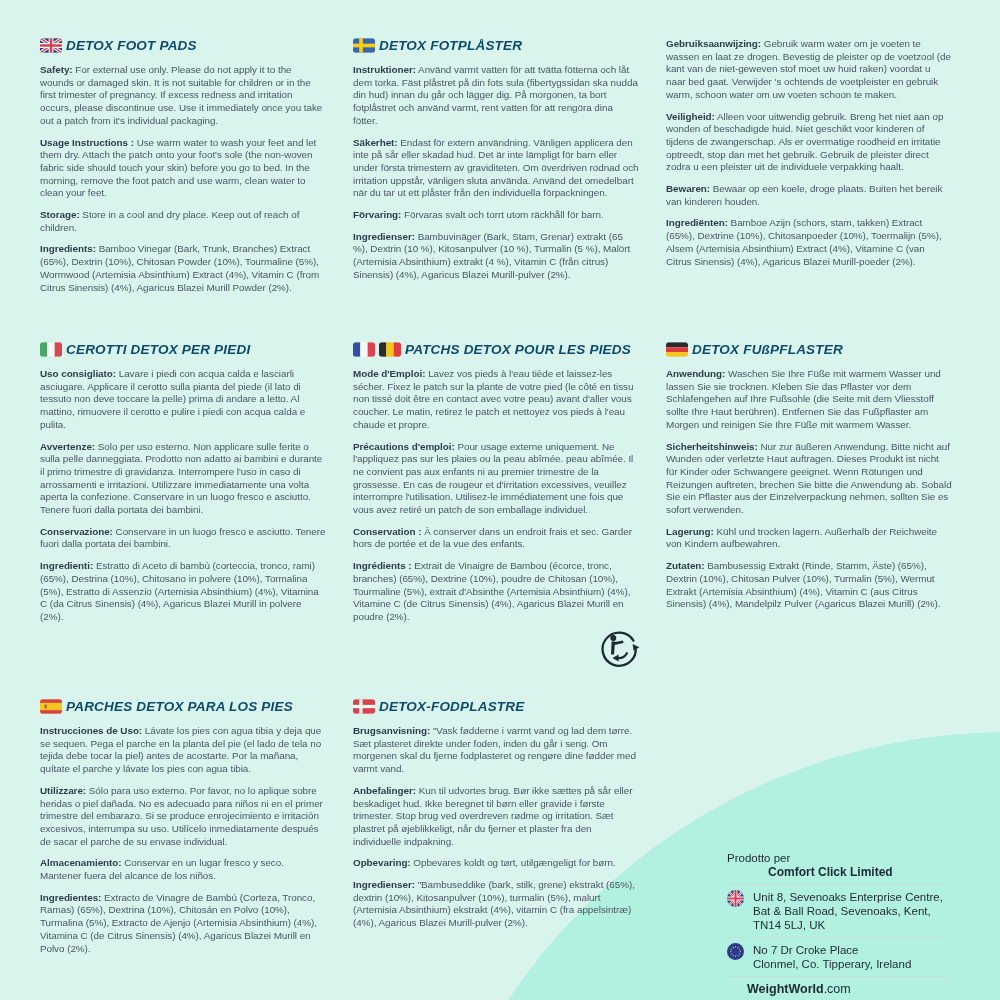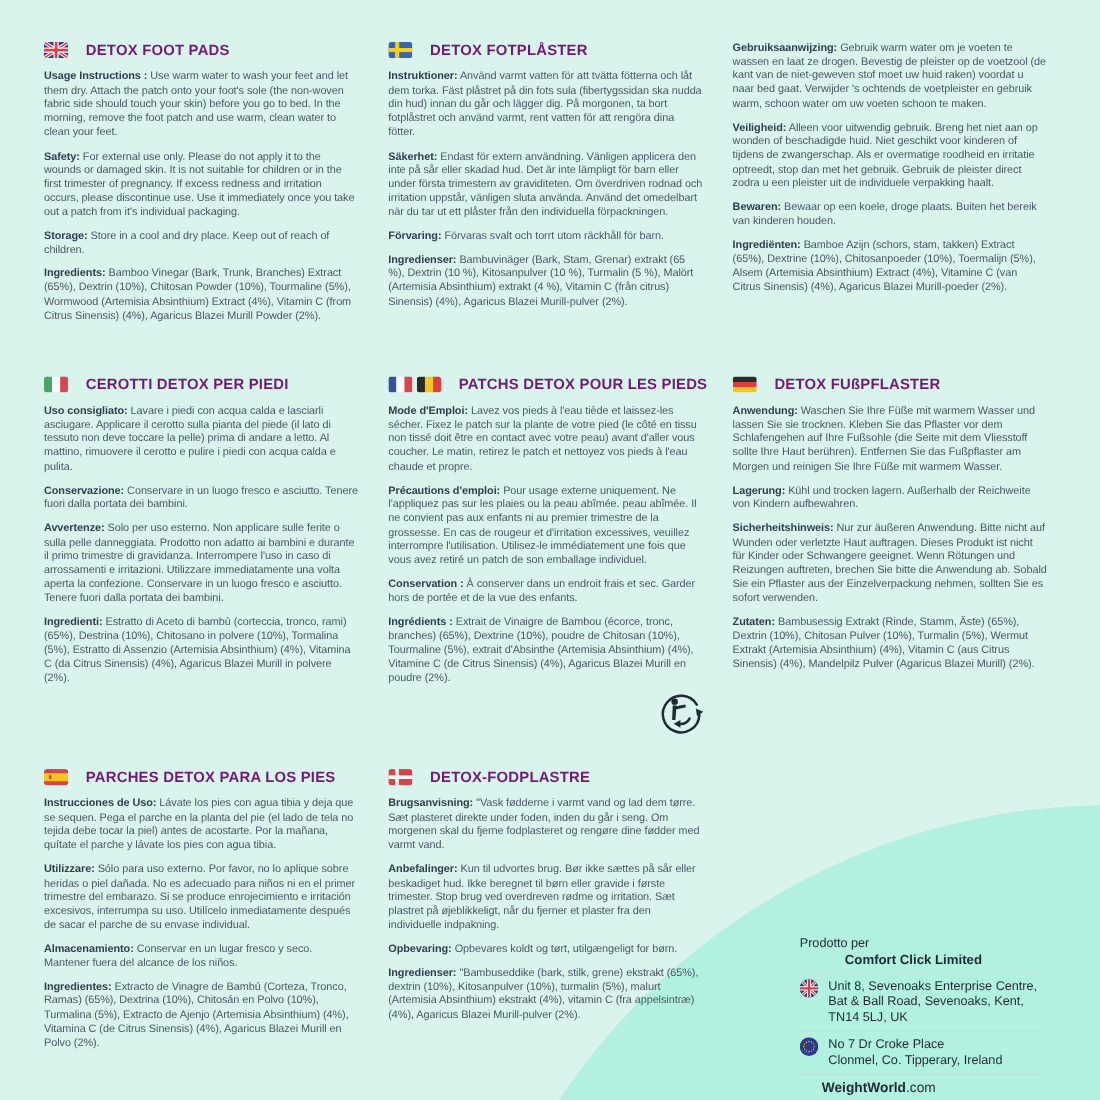--- a/index.html
+++ b/index.html
@@ -13,23 +13,23 @@
     position:absolute; left:408px; top:732px;
     width:1200px; height:1200px; border-radius:50%;
     background:#b2f0e0;
   }
   .grid {
     position:absolute; left:40px; top:38px; width:912px;
     display:grid; grid-template-columns:286px 286px 286px;
     column-gap:27px; grid-template-rows:304px 357px auto;
   }
   .sec-title {
-    display:flex; align-items:center; gap:16px;
+    display:flex; align-items:center; gap:4px;
     margin-bottom:11px; font-size:13.5px; font-weight:bold;
-    color:#701a75; letter-spacing:.2px; white-space:nowrap;
+    color:#0c4a6e; letter-spacing:.2px; white-space:nowrap;font-style:italic;
   }
   .flag { display:inline-flex; flex:none; }
   .flag svg { display:block; border-radius:2.5px; }
   .sec-body p {
     font-size:9.9px; line-height:12.7px; letter-spacing:-0.05px;
     color:#4a5565; margin-bottom:9px;
   }
   .sec-body b { color:#2f3c4c; }
   .triman { position:absolute; left:598px; top:627px; width:42px; height:42px; }
   .footer {
@@ -65,22 +65,22 @@
                 <path d="M0,0 60,40 M60,0 0,40" stroke="#d8404f" stroke-width="4"></path>
                 <path d="M30,0 V40 M0,20 H60" stroke="#fff" stroke-width="13"></path>
                 <path d="M30,0 V40 M0,20 H60" stroke="#d8404f" stroke-width="7"></path>
               </g>
             </svg>
           </span>
         </span>
       <span>DETOX FOOT PADS</span>
     </h2>
     <div class="sec-body">
+        <p><b>Safety:</b> <span>For external use only. Please do not apply it to the wounds or damaged skin. It is not suitable for children or in the first trimester of pregnancy. If excess redness and irritation occurs, please discontinue use. Use it immediately once you take out a patch from it's individual packaging.</span></p>
         <p><b>Usage Instructions :</b> <span>Use warm water to wash your feet and let them dry. Attach the patch onto your foot's sole (the non-woven fabric side should touch your skin) before you go to bed. In the morning, remove the foot patch and use warm, clean water to clean your feet.</span></p>
-        <p><b>Safety:</b> <span>For external use only. Please do not apply it to the wounds or damaged skin. It is not suitable for children or in the first trimester of pregnancy. If excess redness and irritation occurs, please discontinue use. Use it immediately once you take out a patch from it's individual packaging.</span></p>
         <p><b>Storage:</b> <span>Store in a cool and dry place. Keep out of reach of children.</span></p>
         <p><b>Ingredients:</b> <span>Bamboo Vinegar (Bark, Trunk, Branches) Extract (65%), Dextrin (10%), Chitosan Powder (10%), Tourmaline (5%), Wormwood (Artemisia Absinthium) Extract (4%), Vitamin C (from Citrus Sinensis) (4%), Agaricus Blazei Murill Powder (2%).</span></p>
       </div>
   </section>
 
   <section class="lang-section">
     <h2 class="sec-title">
       <span class="flag-wrap" style="display:inline-flex;gap:4px;">
           <span class="flag">
             <svg viewBox="0 0 60 40" width="22" height="15">
@@ -131,22 +131,22 @@
                 <rect x="20" width="20" height="40" fill="#f6f9fa"></rect>
                 <rect x="40" width="20" height="40" fill="#d54a52"></rect>
               </g>
             </svg>
           </span>
         </span>
       <span>CEROTTI DETOX PER PIEDI</span>
     </h2>
     <div class="sec-body">
         <p><b>Uso consigliato:</b> <span>Lavare i piedi con acqua calda e lasciarli asciugare. Applicare il cerotto sulla pianta del piede (il lato di tessuto non deve toccare la pelle) prima di andare a letto. Al mattino, rimuovere il cerotto e pulire i piedi con acqua calda e pulita.</span></p>
+        <p><b>Avvertenze:</b> <span>Solo per uso esterno. Non applicare sulle ferite o sulla pelle danneggiata. Prodotto non adatto ai bambini e durante il primo trimestre di gravidanza. Interrompere l'uso in caso di arrossamenti e irritazioni. Utilizzare immediatamente una volta aperta la confezione. Conservare in un luogo fresco e asciutto. Tenere fuori dalla portata dei bambini.</span></p>
         <p><b>Conservazione:</b> <span>Conservare in un luogo fresco e asciutto. Tenere fuori dalla portata dei bambini.</span></p>
-        <p><b>Avvertenze:</b> <span>Solo per uso esterno. Non applicare sulle ferite o sulla pelle danneggiata. Prodotto non adatto ai bambini e durante il primo trimestre di gravidanza. Interrompere l'uso in caso di arrossamenti e irritazioni. Utilizzare immediatamente una volta aperta la confezione. Conservare in un luogo fresco e asciutto. Tenere fuori dalla portata dei bambini.</span></p>
         <p><b>Ingredienti:</b> <span>Estratto di Aceto di bambù (corteccia, tronco, rami) (65%), Destrina (10%), Chitosano in polvere (10%), Tormalina (5%), Estratto di Assenzio (Artemisia Absinthium) (4%), Vitamina C (da Citrus Sinensis) (4%), Agaricus Blazei Murill in polvere (2%).</span></p>
       </div>
   </section>
 
   <section class="lang-section">
     <h2 class="sec-title">
       <span class="flag-wrap" style="display:inline-flex;gap:4px;">
           <span class="flag">
             <svg viewBox="0 0 60 40" width="22" height="15">
               <defs>
@@ -201,22 +201,22 @@
                 <rect y="14" width="60" height="13" fill="#dd3c3c"></rect>
                 <rect y="27" width="60" height="13" fill="#f6c61c"></rect>
               </g>
             </svg>
           </span>
         </span>
       <span>DETOX FUßPFLASTER</span>
     </h2>
     <div class="sec-body">
         <p><b>Anwendung:</b> <span>Waschen Sie Ihre Füße mit warmem Wasser und lassen Sie sie trocknen. Kleben Sie das Pflaster vor dem Schlafengehen auf Ihre Fußsohle (die Seite mit dem Vliesstoff sollte Ihre Haut berühren). Entfernen Sie das Fußpflaster am Morgen und reinigen Sie Ihre Füße mit warmem Wasser.</span></p>
+        <p><b>Sicherheitshinweis:</b> <span>Nur zur äußeren Anwendung. Bitte nicht auf Wunden oder verletzte Haut auftragen. Dieses Produkt ist nicht für Kinder oder Schwangere geeignet. Wenn Rötungen und Reizungen auftreten, brechen Sie bitte die Anwendung ab. Sobald Sie ein Pflaster aus der Einzelverpackung nehmen, sollten Sie es sofort verwenden.</span></p>
         <p><b>Lagerung:</b> <span>Kühl und trocken lagern. Außerhalb der Reichweite von Kindern aufbewahren.</span></p>
-        <p><b>Sicherheitshinweis:</b> <span>Nur zur äußeren Anwendung. Bitte nicht auf Wunden oder verletzte Haut auftragen. Dieses Produkt ist nicht für Kinder oder Schwangere geeignet. Wenn Rötungen und Reizungen auftreten, brechen Sie bitte die Anwendung ab. Sobald Sie ein Pflaster aus der Einzelverpackung nehmen, sollten Sie es sofort verwenden.</span></p>
         <p><b>Zutaten:</b> <span>Bambusessig Extrakt (Rinde, Stamm, Äste) (65%), Dextrin (10%), Chitosan Pulver (10%), Turmalin (5%), Wermut Extrakt (Artemisia Absinthium) (4%), Vitamin C (aus Citrus Sinensis) (4%), Mandelpilz Pulver (Agaricus Blazei Murill) (2%).</span></p>
       </div>
   </section>
 
   <section class="lang-section">
     <h2 class="sec-title">
       <span class="flag-wrap" style="display:inline-flex;gap:4px;">
           <span class="flag">
             <svg viewBox="0 0 60 40" width="22" height="15">
               <defs>

